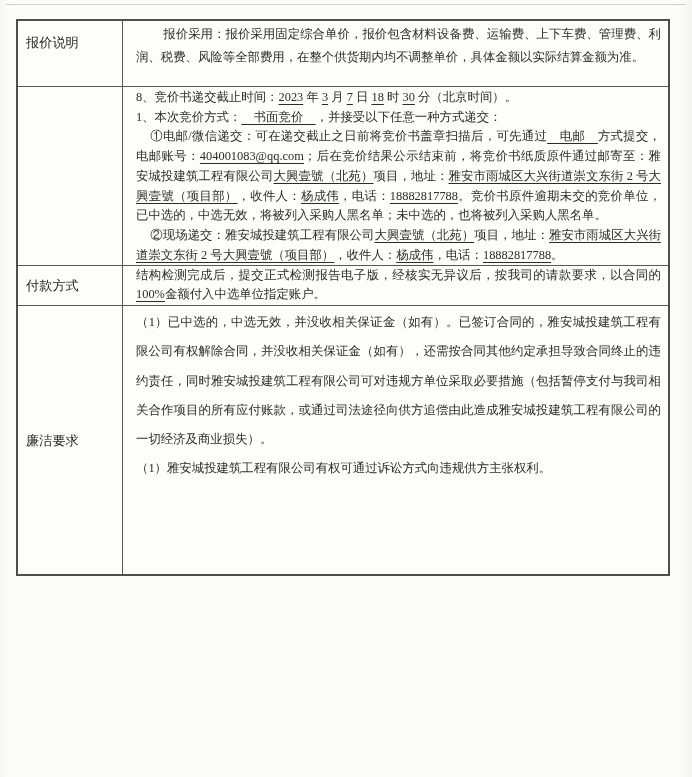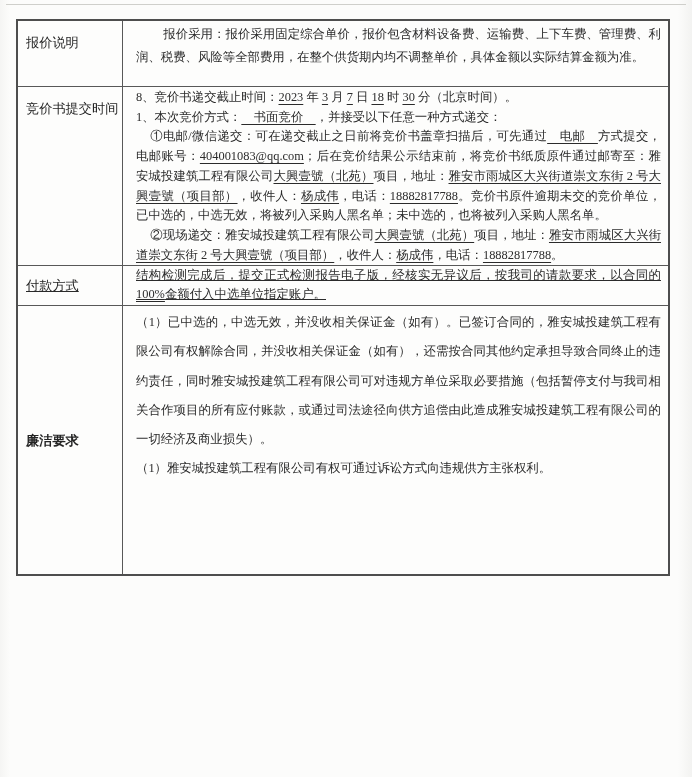--- a/index.html
+++ b/index.html
@@ -70,46 +70,45 @@
   .row:nth-child(1) .label-cell { padding-top: 8px; }
   .row:nth-child(1) .content-cell { line-height: 23px; padding-top: 2px; }
 
   
   .row:nth-child(2) { height: 179px; }
   .row:nth-child(2) .label-cell { padding-top: 8px; }
   .row:nth-child(2) .label-line { line-height: 28px; }
   .row:nth-child(2) .content-cell { line-height: 19.7px; padding-top: 1px; }
 
   
-  .row:nth-child(3) { height: 40px; text-decoration: underline; }
+  .row:nth-child(3) { height: 40px; }
   .row:nth-child(3) .label-cell { justify-content: center; }
   .row:nth-child(3) .content-cell { justify-content: flex-start; line-height: 18.6px; }
 
   
   .row:nth-child(4) { height: 269px; }
-  .row:nth-child(4) .label-cell { justify-content: center; font-weight: bold; }
+  .row:nth-child(4) .label-cell { justify-content: center; }
   .row:nth-child(4) .content-cell { line-height: 29.3px; padding-top: 2px; }
 </style>
 </head>
 <body>
 
 <div class="page">
   <div class="scan-top-line"></div>
   <div class="doc-table">
       <div class="row">
         <div class="label-cell">
           <div class="label-line">报价说明</div>
         </div>
         <div class="content-cell">
           <p class="ind2"><span>报价采用：报价采用固定综合单价，报价包含材料设备费、运输费、上下车费、管理费、利润、税费、风险等全部费用，在整个供货期内均不调整单价，具体金额以实际结算金额为准。</span></p>
         </div>
       </div>
       <div class="row">
         <div class="label-cell">
-          <div class="label-line">竞价书提交时间</div>
         </div>
         <div class="content-cell">
           <p><span>8、竞价书递交截止时间：</span><span class="u">2023</span><span> 年 </span><span class="u">3</span><span> 月 </span><span class="u">7</span><span> 日 </span><span class="u">18</span><span> 时 </span><span class="u">30</span><span> 分（北京时间）。</span></p>
           <p><span>1、本次竞价方式：</span><span class="u">　书面竞价　</span><span>，并接受以下任意一种方式递交：</span></p>
           <p class="ind1"><span>①电邮/微信递交：可在递交截止之日前将竞价书盖章扫描后，可先通过</span><span class="u">　电邮　</span><span>方式提交，电邮账号：</span><span class="u">404001083@qq.com</span><span>；后在竞价结果公示结束前，将竞价书纸质原件通过邮寄至：雅安城投建筑工程有限公司</span><span class="u">大興壹號（北苑）</span><span>项目，地址：</span><span class="u">雅安市雨城区大兴街道崇文东街 2 号大興壹號（项目部）</span><span>，收件人：</span><span class="u">杨成伟</span><span>，电话：</span><span class="u">18882817788</span><span>。竞价书原件逾期未交的竞价单位，已中选的，中选无效，将被列入采购人黑名单；未中选的，也将被列入采购人黑名单。</span></p>
           <p class="ind1"><span>②现场递交：雅安城投建筑工程有限公司</span><span class="u">大興壹號（北苑）</span><span>项目，地址：</span><span class="u">雅安市雨城区大兴街道崇文东街 2 号大興壹號（项目部）</span><span>，收件人：</span><span class="u">杨成伟</span><span>，电话：</span><span class="u">18882817788</span><span>。</span></p>
         </div>
       </div>
       <div class="row">
         <div class="label-cell">

